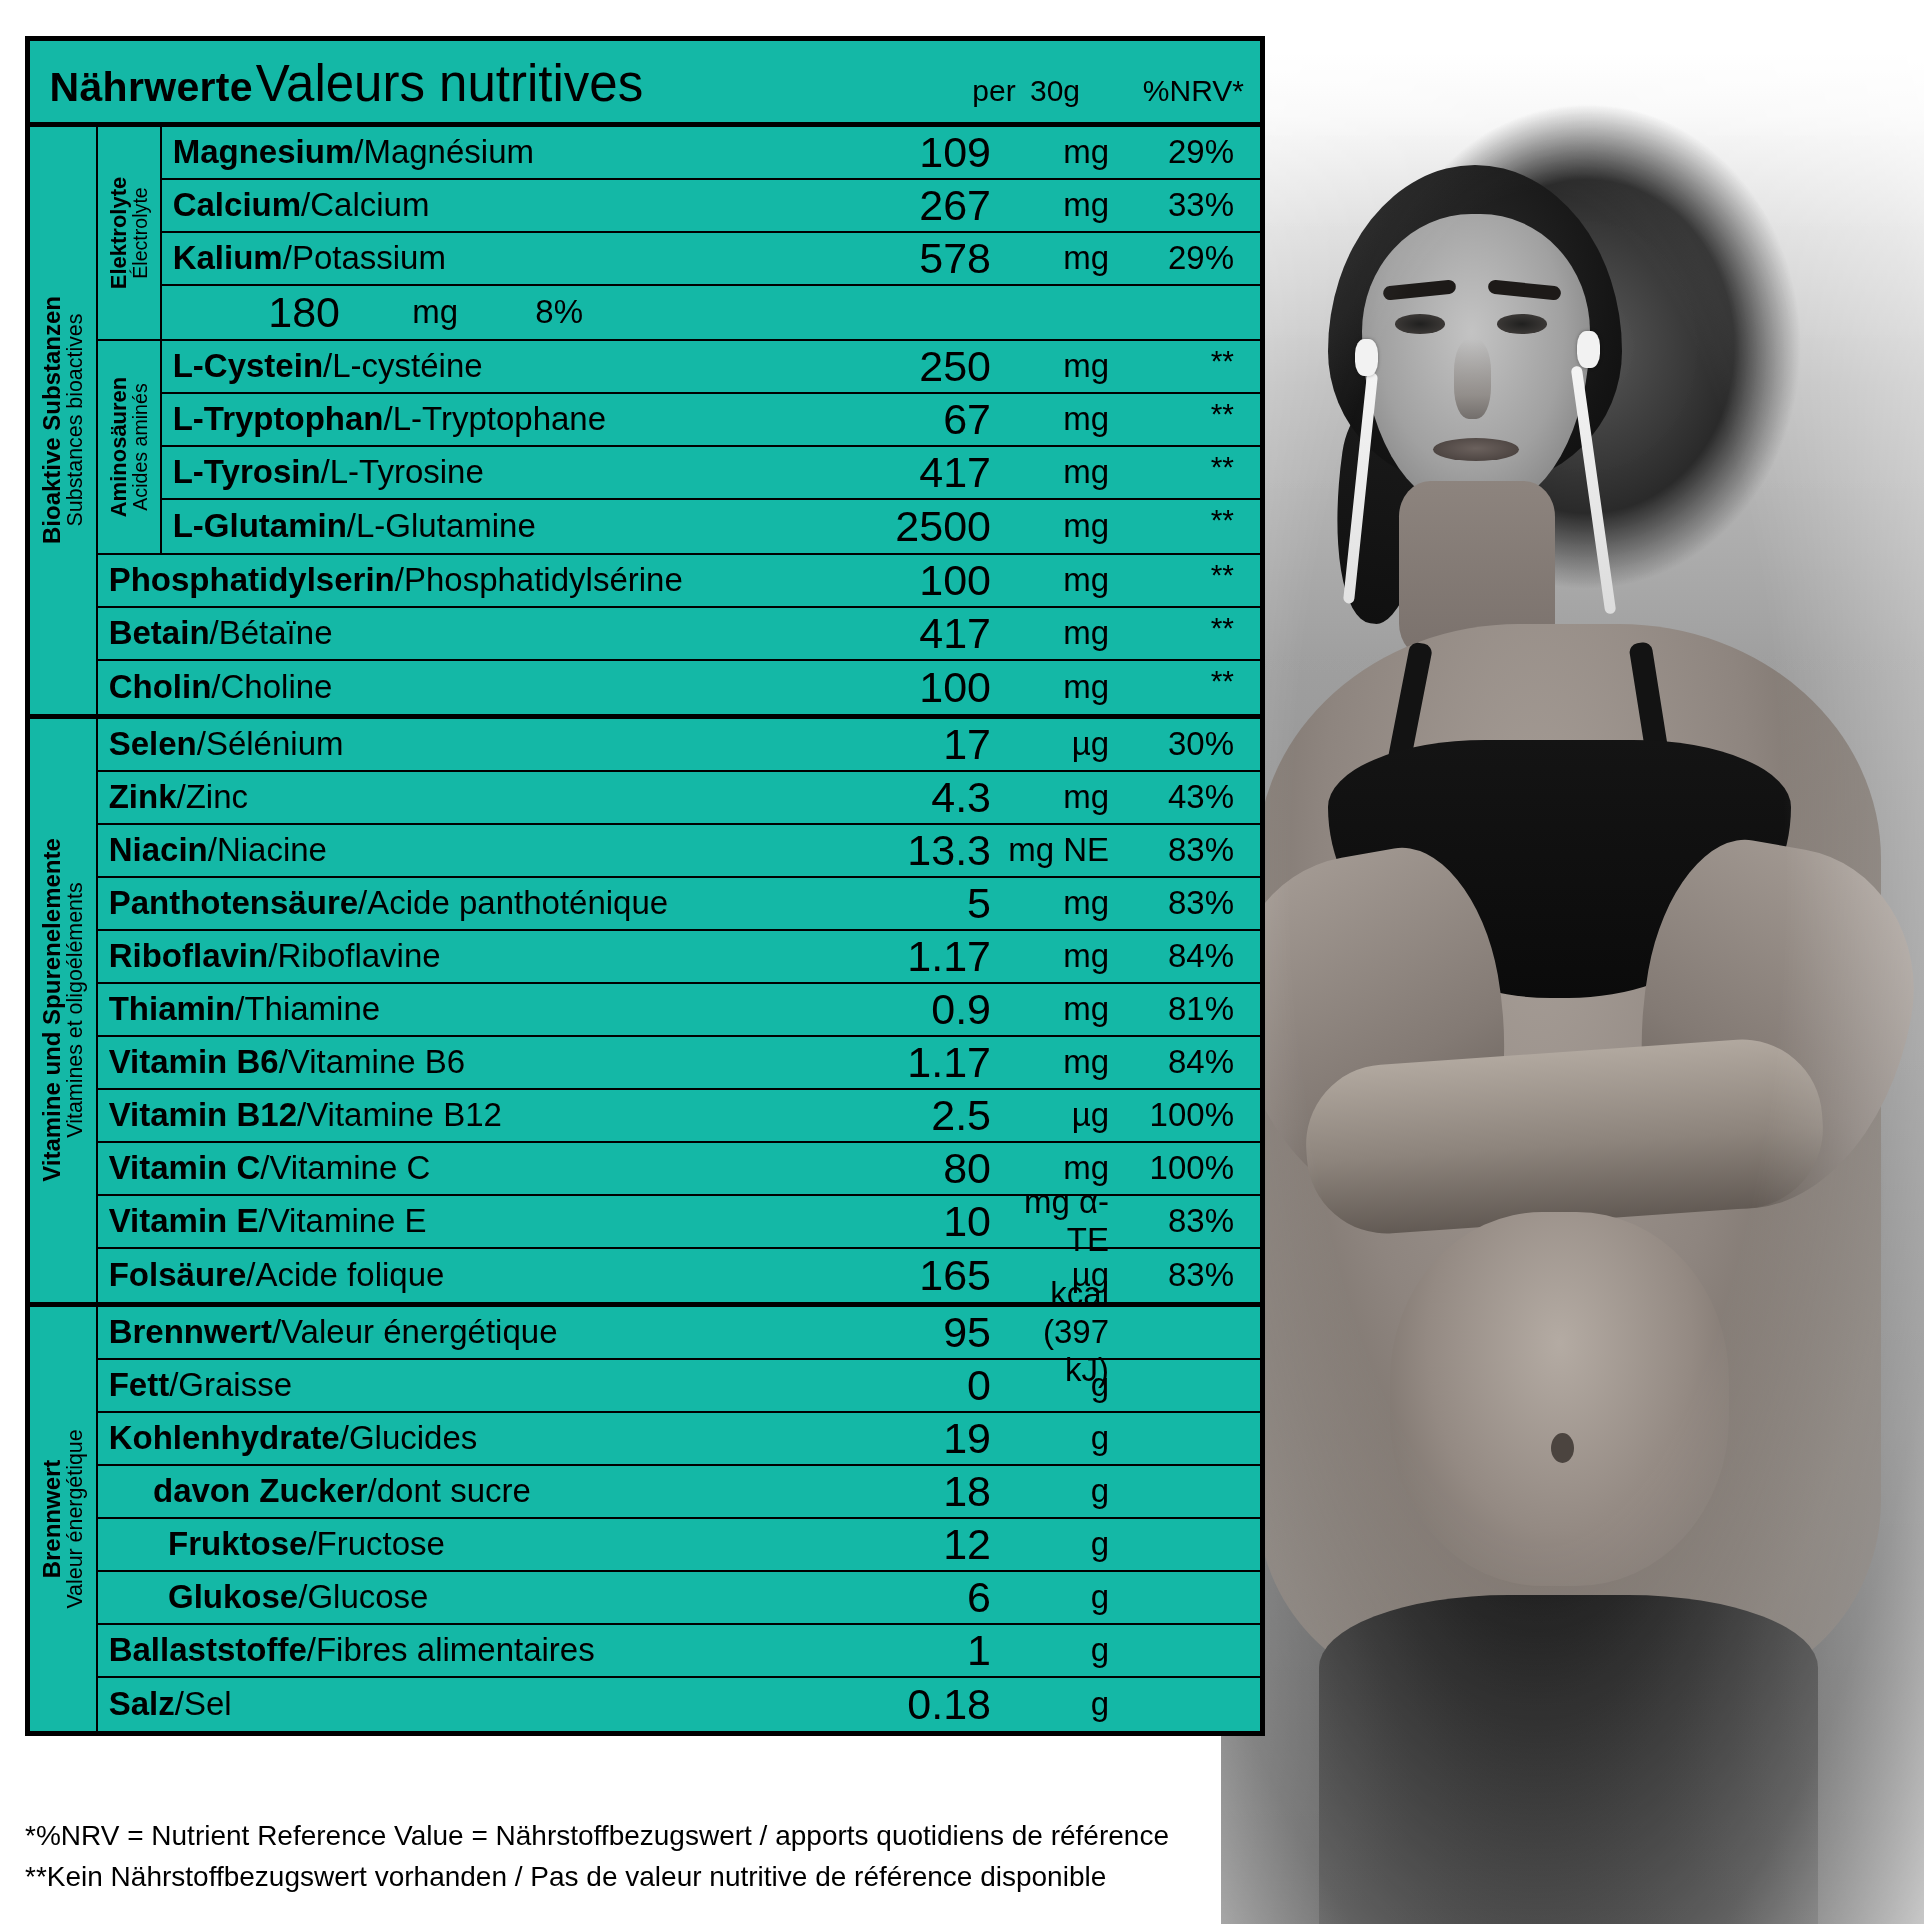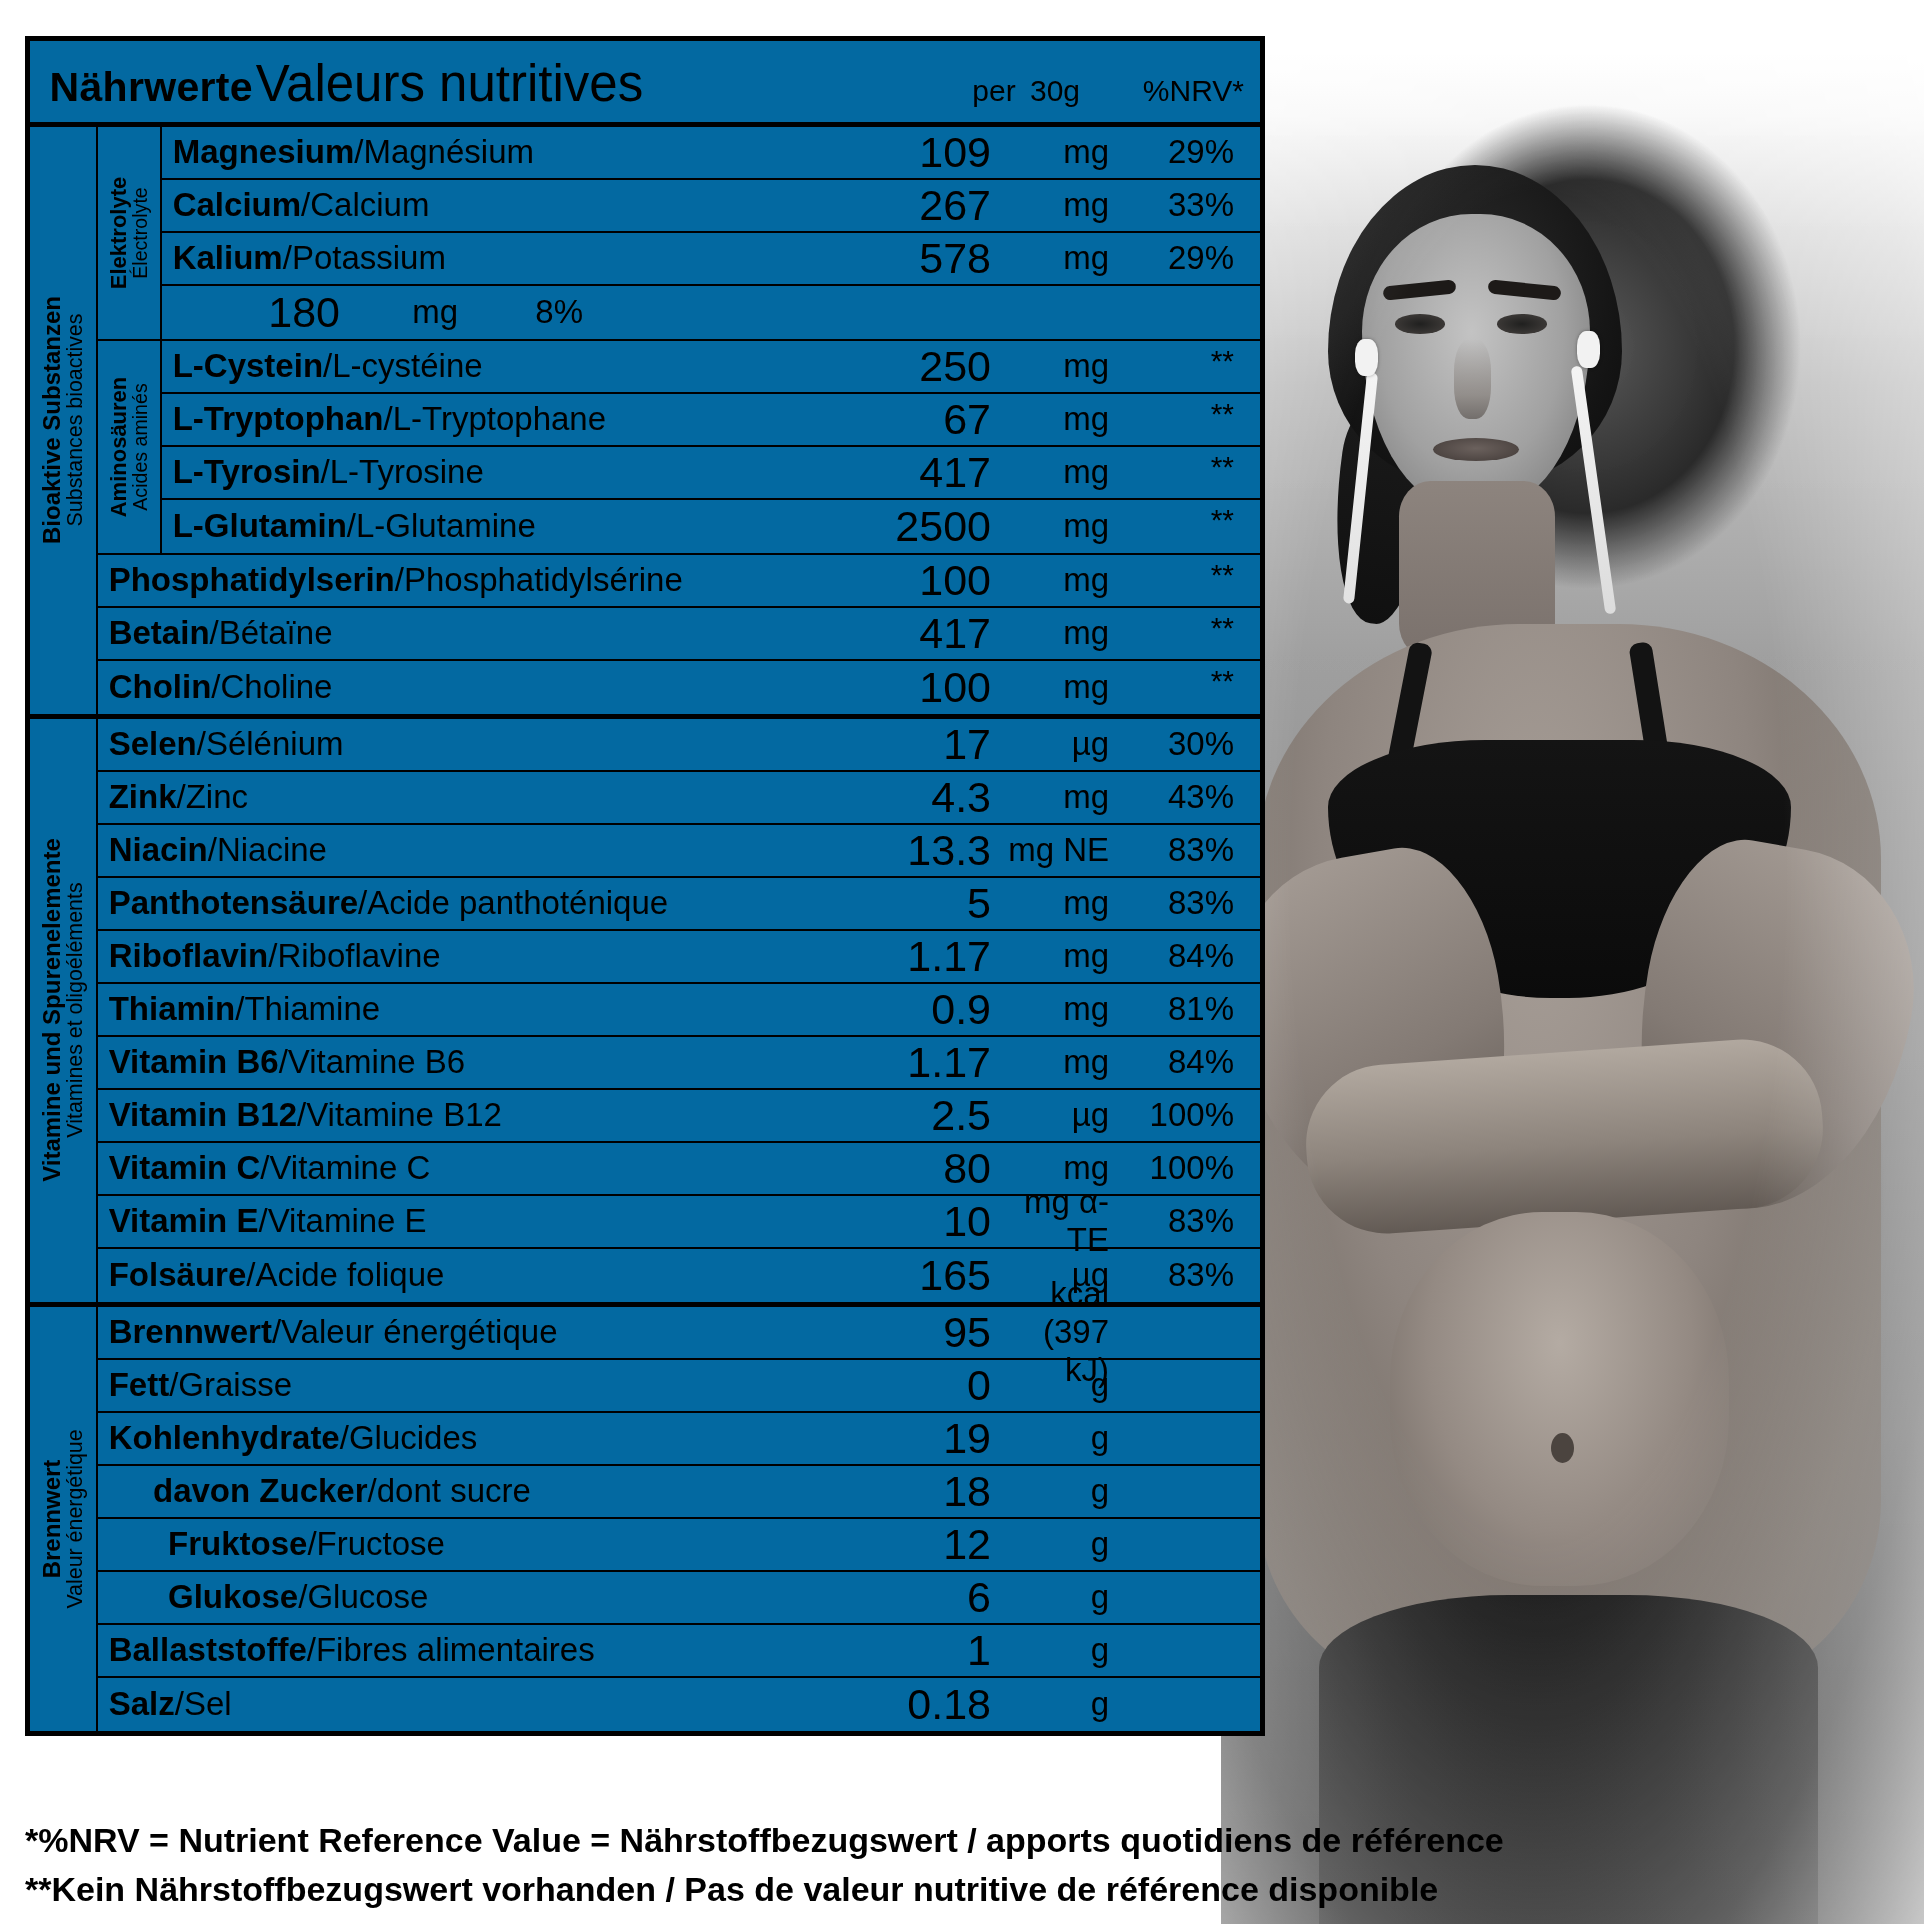--- a/index.html
+++ b/index.html
@@ -196,21 +196,21 @@
     mix-blend-mode: screen;
     pointer-events: none;
   }
 
   
   #panel {
     position: absolute;
     left: 25px;
     top: 36px;
     width: 1240px;
-    background: #0369a1;
+    background: #14b8a6;
     border: 5.3px solid #000000;
     box-sizing: border-box;
   }
 
   .hdr {
     display: flex;
     align-items: baseline;
     padding: 12.5px 16px 9px 19.6px;
     border-bottom: 5.3px solid #000;
   }
@@ -323,24 +323,23 @@
   .sub-block:last-child { border-bottom: none; }
 
   .footnotes {
     position: absolute;
     left: 25px;
     top: 1816px;
     width: 1337px;
     z-index: 5;
   }
   .footnotes div {
-    font-size: 34px;
+    font-size: 28px;
     line-height: 1.45;
     white-space: nowrap;
-    font-weight: bold;
   }
 </style>
 </head>
 <body>
 
 <div id="photo">
   <div class="bg-grad"></div>
   <div class="ponytail"></div>
   <div class="hair"></div>
   <div class="face"></div>

